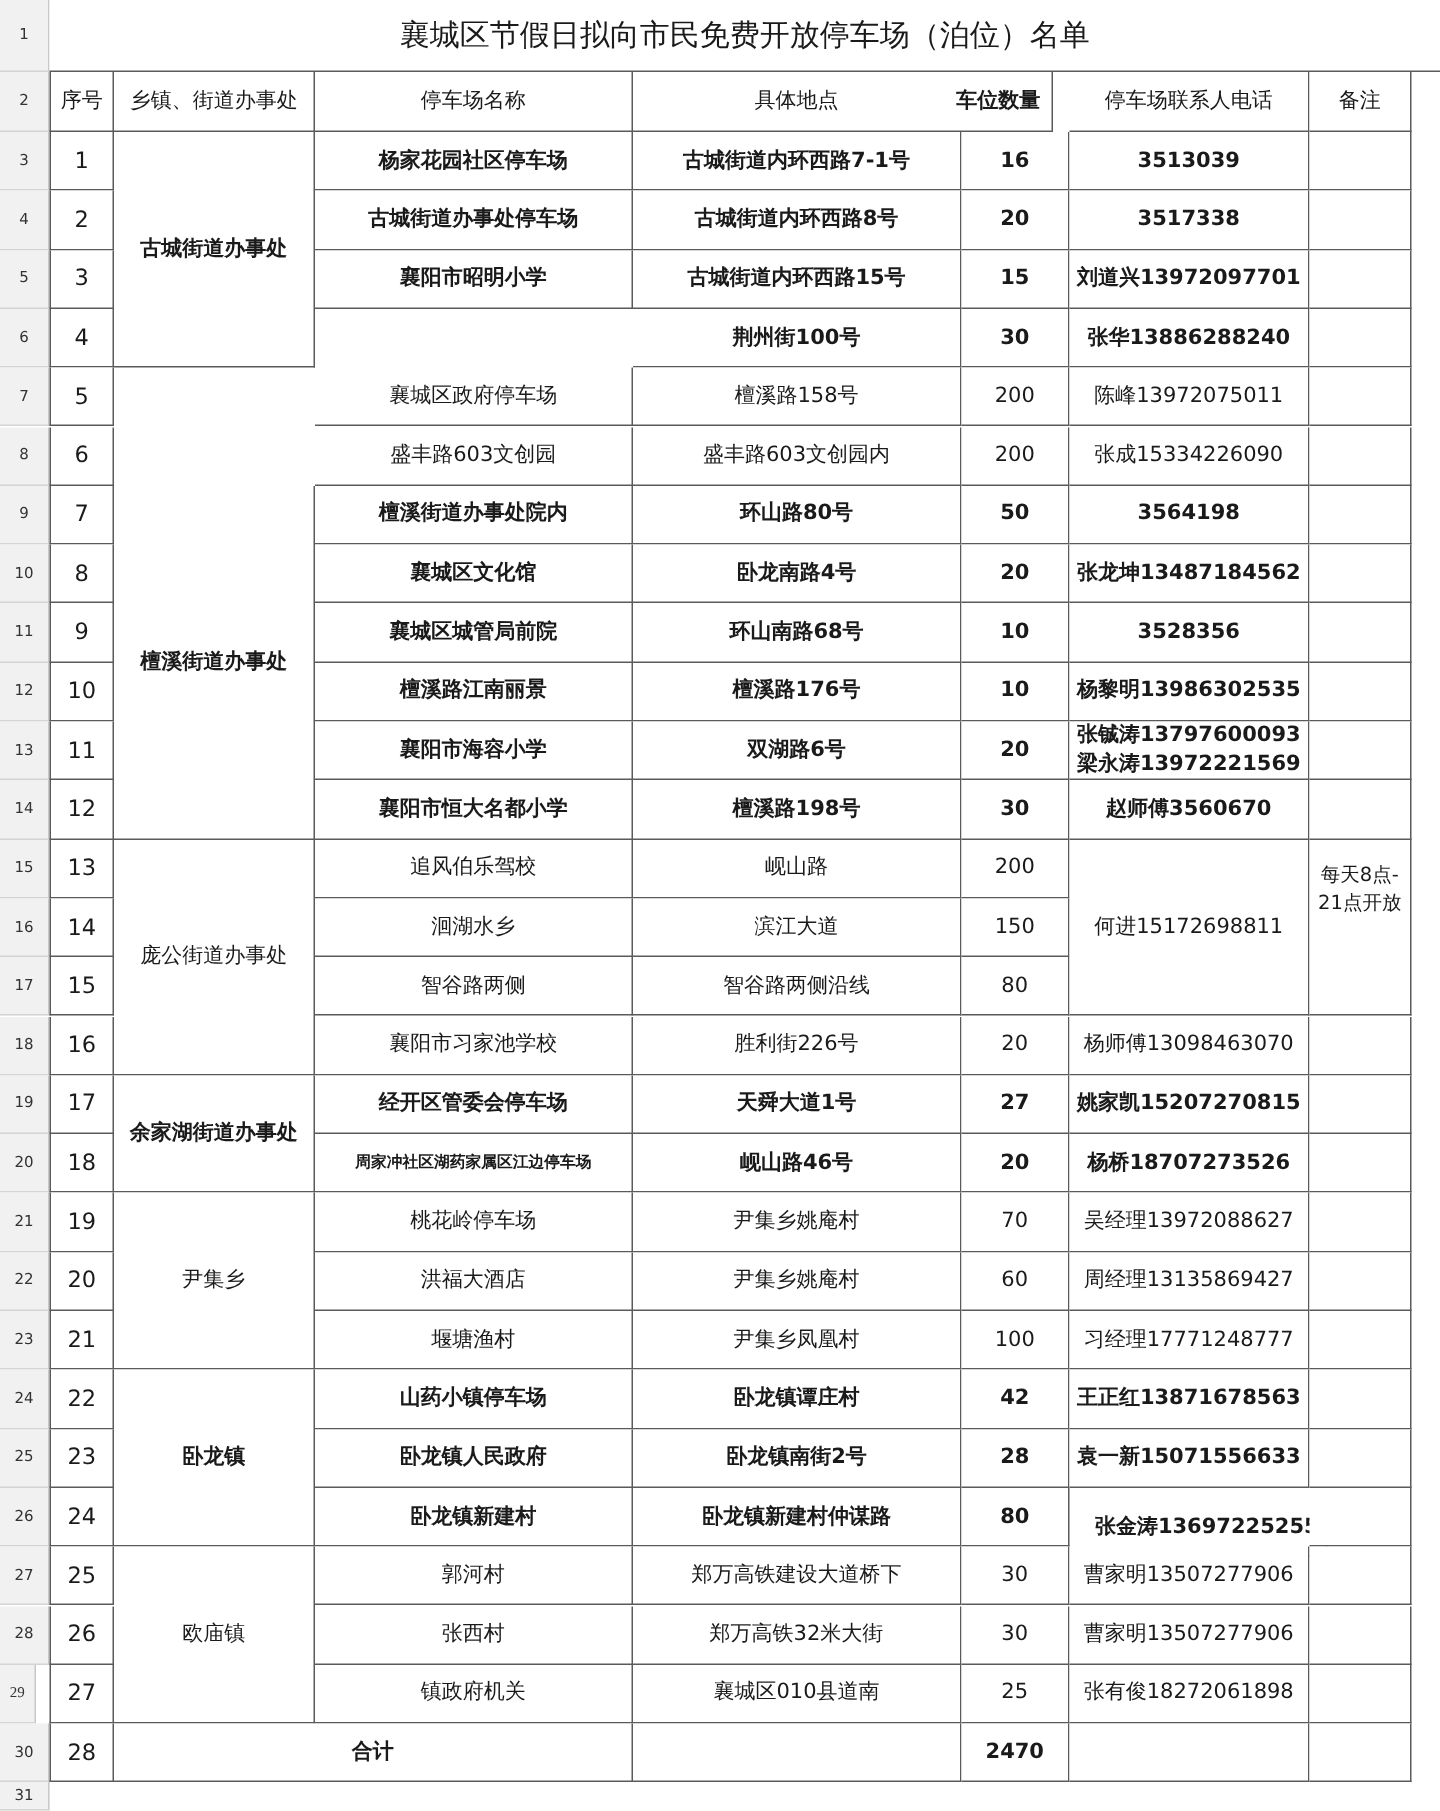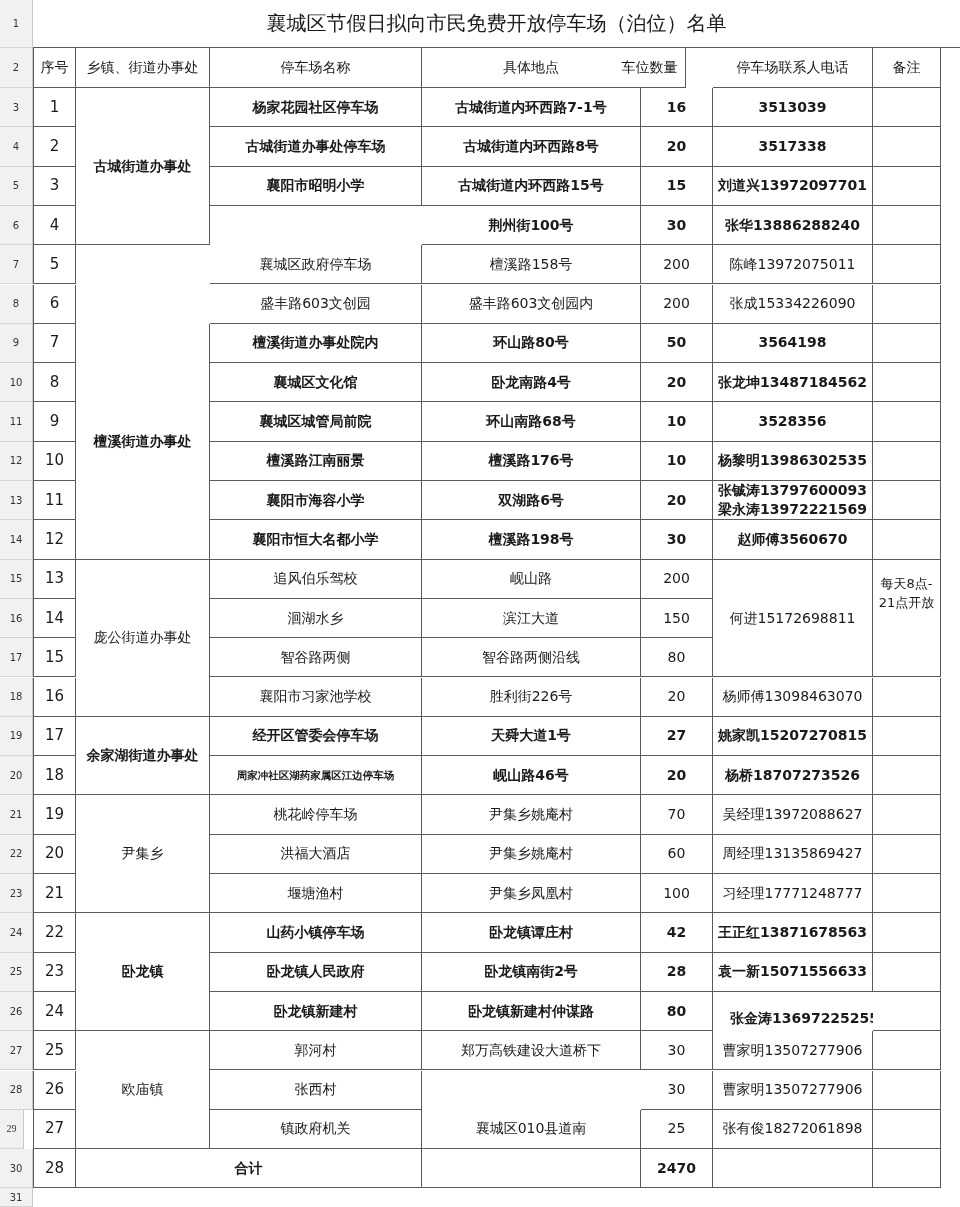--- a/index.html
+++ b/index.html
@@ -54,21 +54,21 @@
     <div class="rh" style="left: 0px; top: 1031.2px; width: 33px; height: 39.3px;">27</div>
     <div class="rh" style="left: 0px; top: 1070.5px; width: 33px; height: 39.3px;">28</div>
     <div class="rh" style="left: 0px; top: 1109.8px; width: 24px; height: 39.3px; font-family: Liberation Serif, serif;">29</div>
     <div class="rh" style="left: 0px; top: 1149.1px; width: 33px; height: 39.3px;">30</div>
     <div class="rh" style="left: 0px; top: 1188.4px; width: 33px; height: 18.6px;">31</div>
     <div class="cell title" style="left: 33px; top: 0px; width: 927px; height: 48px;">襄城区节假日拟向市民免费开放停车场（泊位）名单</div>
     <div class="cell outer-left" style="left: 33px; top: 48px; width: 43px; height: 40px;">序号</div>
     <div class="cell" style="left: 76px; top: 48px; width: 134px; height: 40px;">乡镇、街道办事处</div>
     <div class="cell" style="left: 210px; top: 48px; width: 212px; height: 40px;">停车场名称</div>
     <div class="cell" style="left: 422px; top: 48px; width: 219px; height: 40px;">具体地点</div>
-    <div class="cell" style="left: 614px; top: 48px; width: 72px; height: 40px;">车位数量</div>
+    <div class="cell" style="left: 630px; top: 48px; width: 72px; height: 40px; font-weight: bold;">车位数量</div>
     <div class="cell" style="left: 713px; top: 48px; width: 160px; height: 40px;">停车场联系人电话</div>
     <div class="cell" style="left: 873px; top: 48px; width: 68px; height: 40px;">备注</div>
     <div class="cell bold" style="left: 76px; top: 88px; width: 134px; height: 157.2px;">古城街道办事处</div>
     <div class="cell bold" style="left: 76px; top: 323.8px; width: 134px; height: 235.8px;">檀溪街道办事处</div>
     <div class="cell" style="left: 76px; top: 559.6px; width: 134px; height: 157.2px;">庞公街道办事处</div>
     <div class="cell bold" style="left: 76px; top: 716.8px; width: 134px; height: 78.6px;">余家湖街道办事处</div>
     <div class="cell" style="left: 76px; top: 795.4px; width: 134px; height: 117.9px;">尹集乡</div>
     <div class="cell bold" style="left: 76px; top: 913.3px; width: 134px; height: 117.9px;">卧龙镇</div>
     <div class="cell" style="left: 76px; top: 1031.2px; width: 134px; height: 117.9px;">欧庙镇</div>
     <div class="cell seq outer-left" style="left: 33px; top: 88px; width: 43px; height: 39.3px;">1</div>
@@ -210,20 +210,21 @@
     <div class="cell bold" style="left: 713px; top: 999px; width: 160px; height: 39.3px; margin-left: 12px;">张金涛13697225255</div>
     <div class="cell" style="left: 873px; top: 991.9px; width: 68px; height: 39.3px;"></div>
     <div class="cell seq outer-left" style="left: 33px; top: 1031.2px; width: 43px; height: 39.3px;">25</div>
     <div class="cell" style="left: 210px; top: 1031.2px; width: 212px; height: 39.3px;">郭河村</div>
     <div class="cell" style="left: 422px; top: 1031.2px; width: 219px; height: 39.3px;">郑万高铁建设大道桥下</div>
     <div class="cell" style="left: 641px; top: 1031.2px; width: 72px; height: 39.3px;">30</div>
     <div class="cell" style="left: 713px; top: 1031.2px; width: 160px; height: 39.3px;">曹家明13507277906</div>
     <div class="cell" style="left: 873px; top: 1031.2px; width: 68px; height: 39.3px;"></div>
     <div class="cell seq outer-left" style="left: 33px; top: 1070.5px; width: 43px; height: 39.3px;">26</div>
     <div class="cell" style="left: 210px; top: 1070.5px; width: 212px; height: 39.3px;">张西村</div>
+    <div class="cell" style="left: 422px; top: 1070.5px; width: 219px; height: 39.3px;">郑万高铁32米大街</div>
     <div class="cell" style="left: 641px; top: 1070.5px; width: 72px; height: 39.3px;">30</div>
     <div class="cell" style="left: 713px; top: 1070.5px; width: 160px; height: 39.3px;">曹家明13507277906</div>
     <div class="cell" style="left: 873px; top: 1070.5px; width: 68px; height: 39.3px;"></div>
     <div class="cell seq outer-left" style="left: 33px; top: 1109.8px; width: 43px; height: 39.3px;">27</div>
     <div class="cell" style="left: 210px; top: 1109.8px; width: 212px; height: 39.3px;">镇政府机关</div>
     <div class="cell" style="left: 422px; top: 1109.8px; width: 219px; height: 39.3px;">襄城区010县道南</div>
     <div class="cell" style="left: 641px; top: 1109.8px; width: 72px; height: 39.3px;">25</div>
     <div class="cell" style="left: 713px; top: 1109.8px; width: 160px; height: 39.3px;">张有俊18272061898</div>
     <div class="cell" style="left: 873px; top: 1109.8px; width: 68px; height: 39.3px;"></div>
     <div class="cell" style="left: 713px; top: 559.6px; width: 160px; height: 117.9px;">何进15172698811</div>

